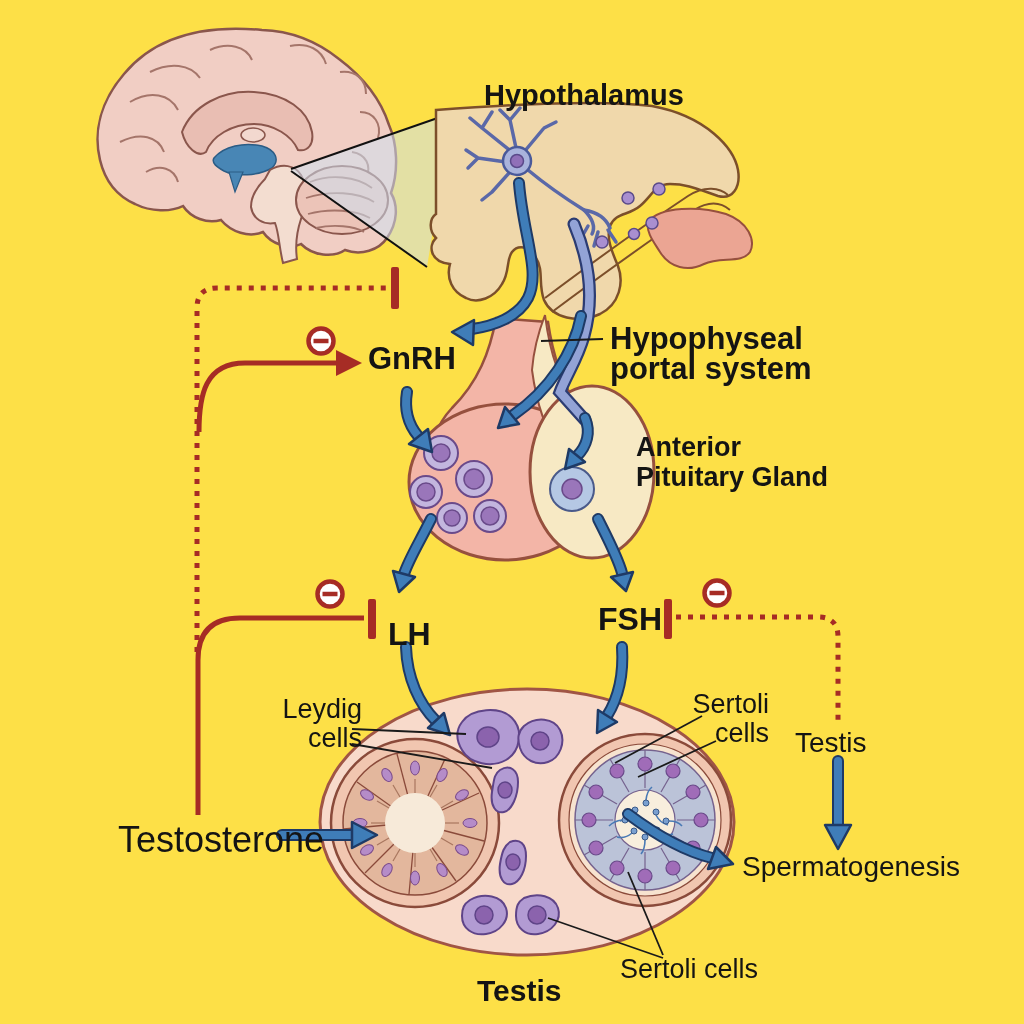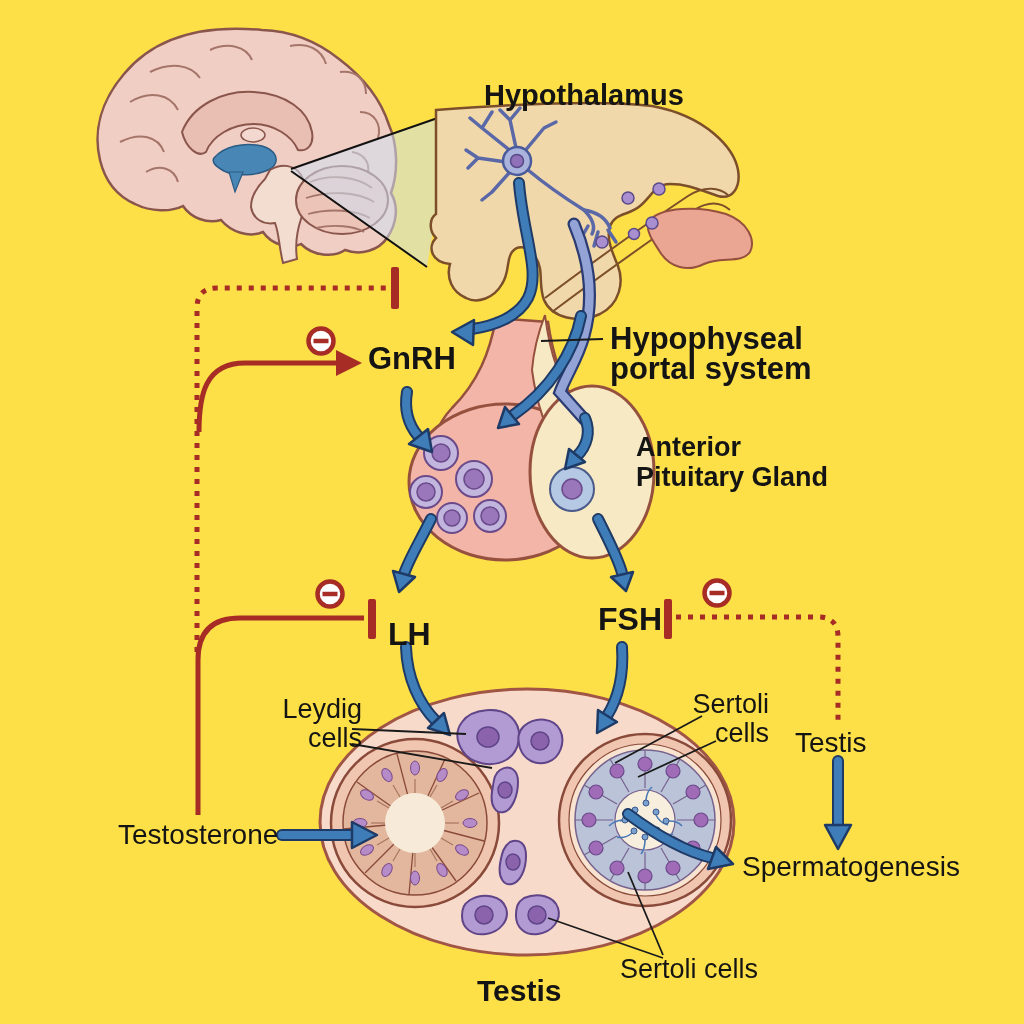--- a/index.html
+++ b/index.html
@@ -328,21 +328,21 @@
   <span class="ln">cells</span>
 </div>
 
 <div class="lbl ctr" style="left:669px;top:690px;width:100px;font-size:27px;line-height:29px;">
   <span class="ln">Sertoli</span>
   <span class="ln">cells</span>
 </div>
 
 <div class="lbl" style="left:795px;top:727px;font-size:28px;">Testis</div>
 
-<div class="lbl" style="left:118px;top:819px;font-size:28px;">Testosterone</div>
+<div class="lbl" style="left:118px;top:819px;font-size:36px;">Testosterone</div>
 
 <div class="lbl" style="left:742px;top:851px;font-size:28px;">Spermatogenesis</div>
 
 <div class="lbl" style="left:620px;top:954px;font-size:27px;">Sertoli cells</div>
 
 <div class="lbl b" style="left:477px;top:974px;font-size:30px;">Testis</div>
 
 </div>
 
 </body></html>

